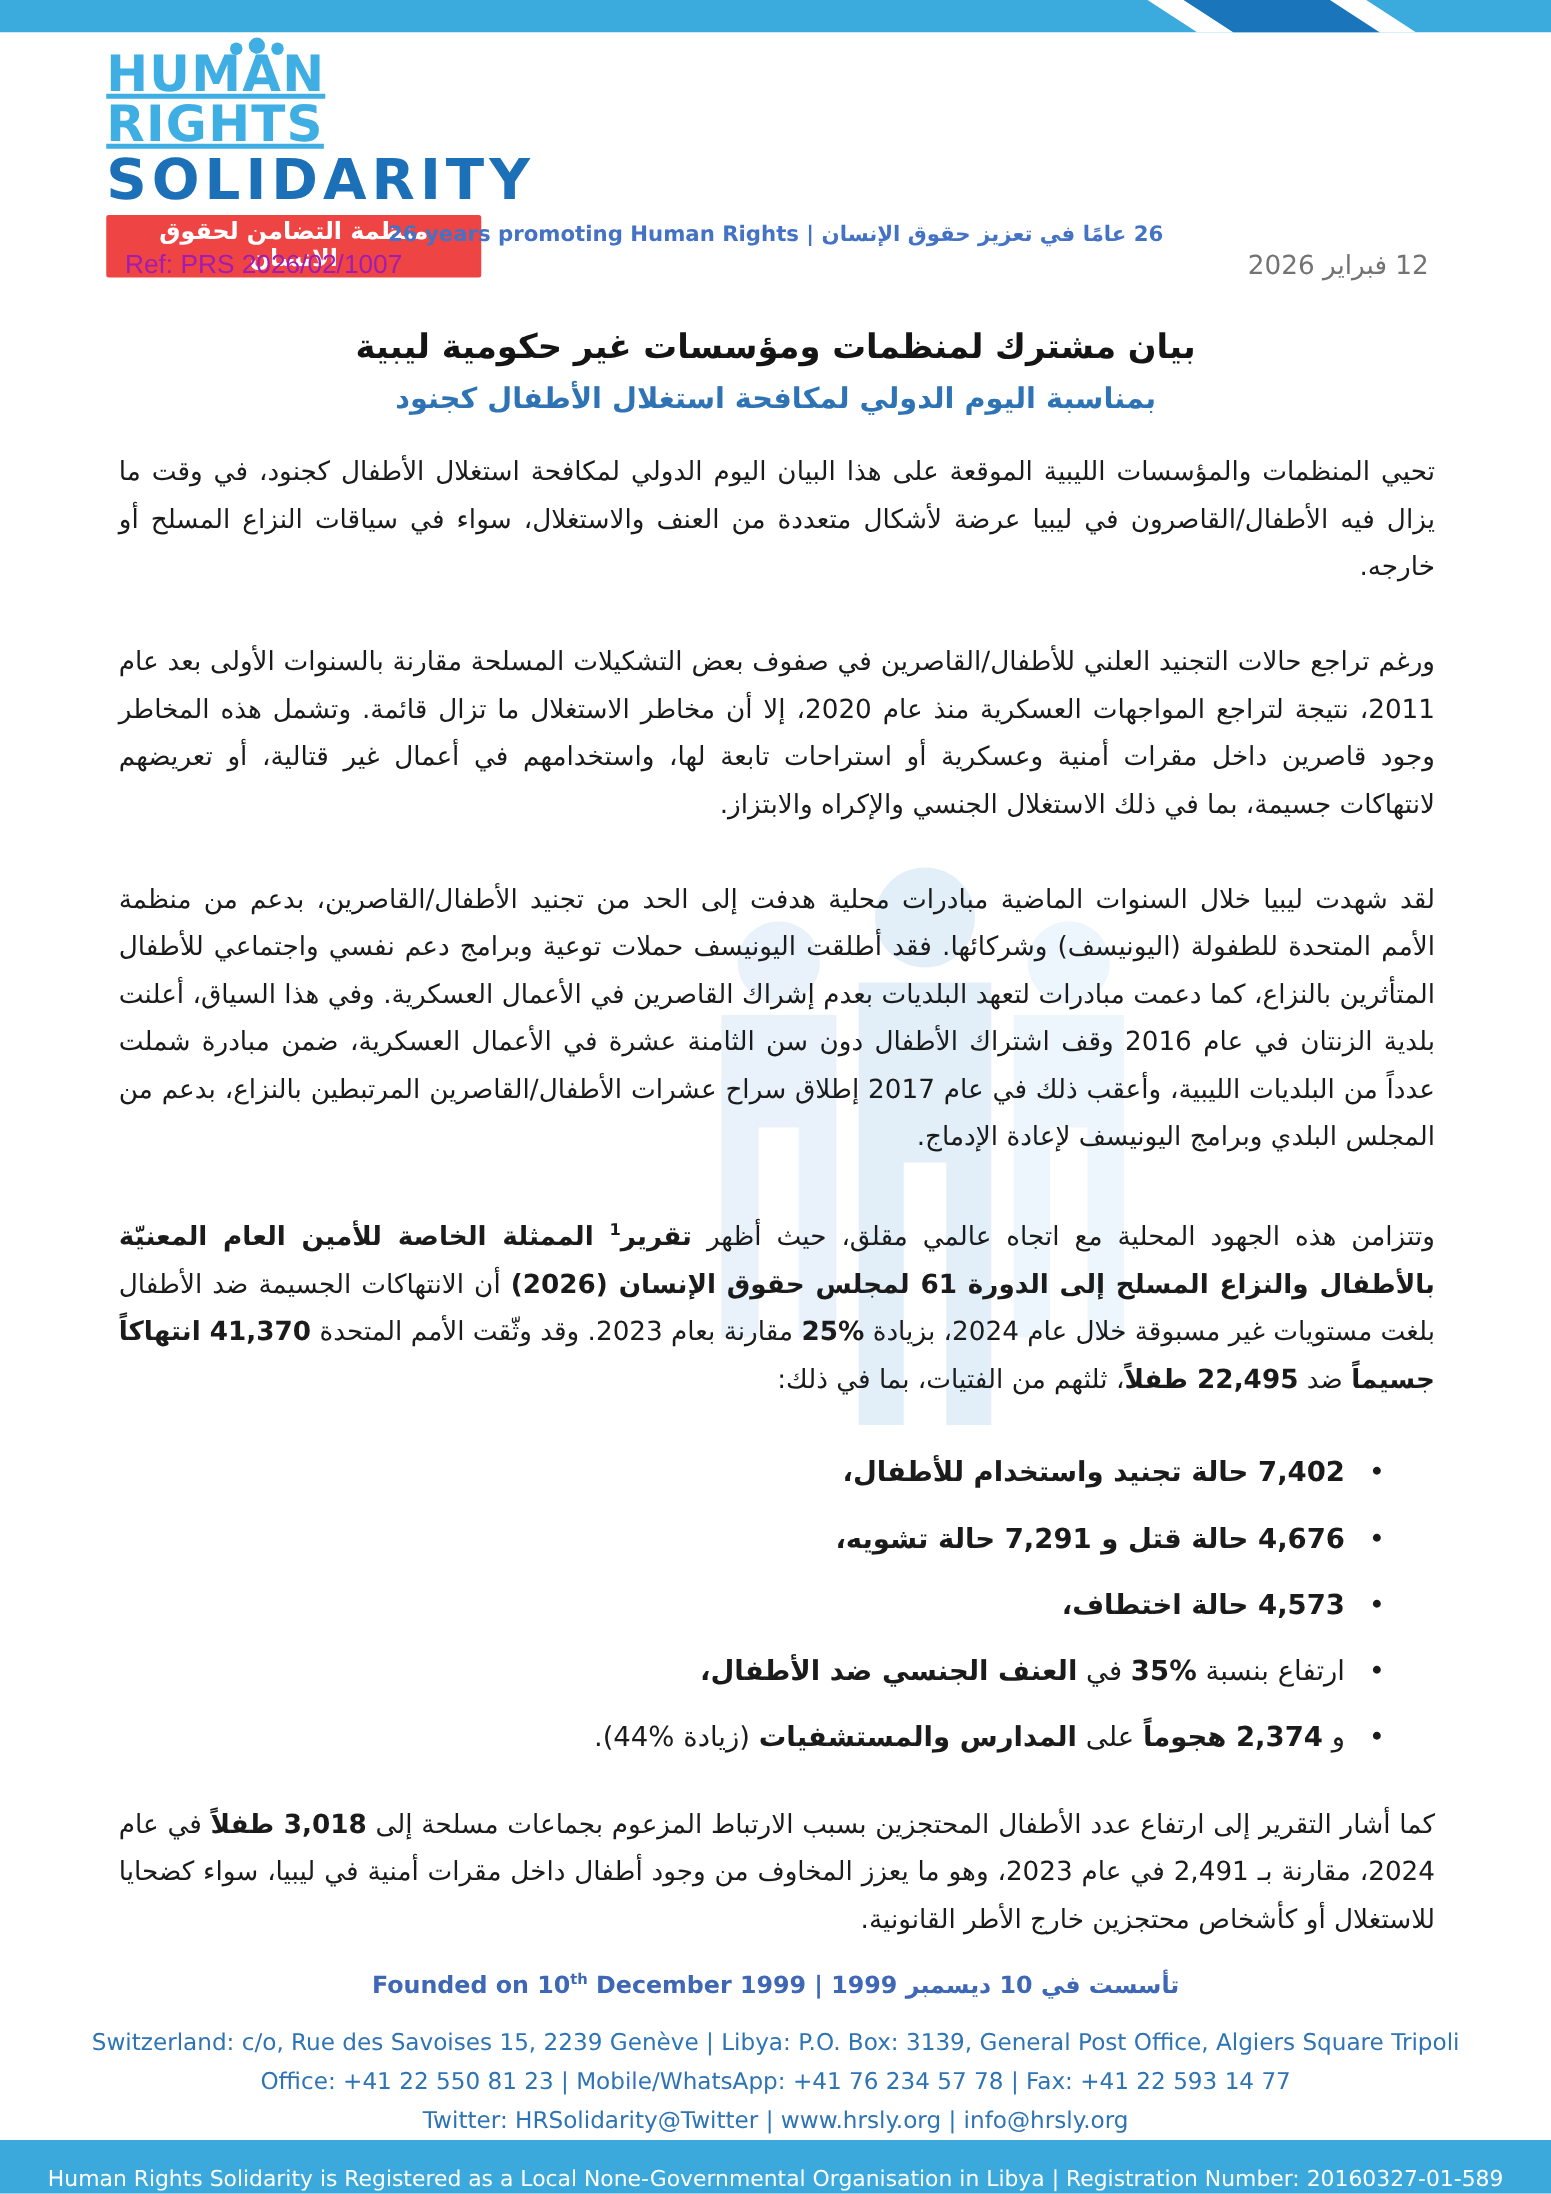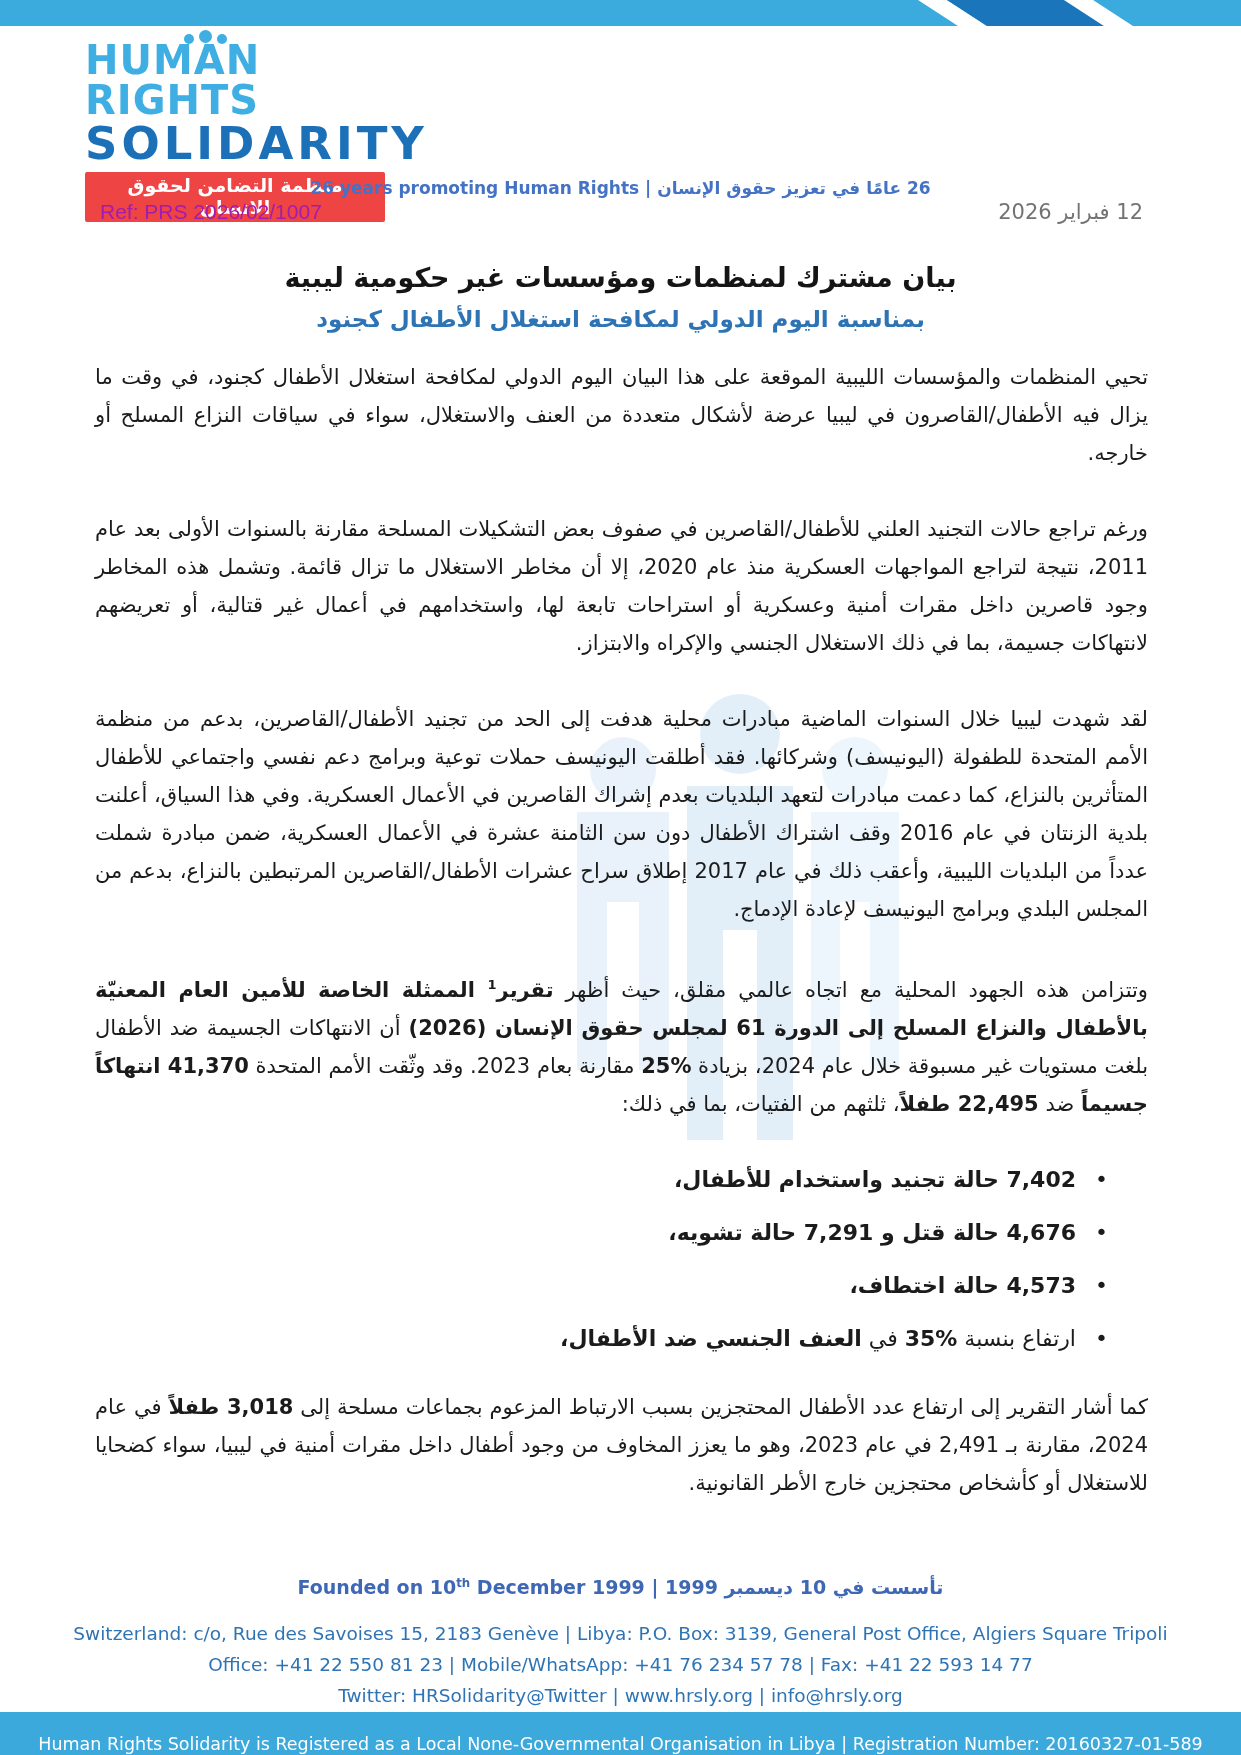--- a/index.html
+++ b/index.html
@@ -3,21 +3,21 @@
 <meta charset="utf-8">
 <style>
   html,body{margin:0;padding:0;background:#ffffff;}
   .page{position:relative;width:1241px;height:1755px;background:#fff;overflow:hidden;
         font-family:"Liberation Sans",sans-serif;}
   
   .topbar{position:absolute;top:0;left:0;width:1241px;height:26px;}
   
   .logo{position:absolute;top:40px;left:85px;width:330px;}
   .logo-line1{font-family:"DejaVu Sans",sans-serif;font-weight:bold;font-size:40px;
-              letter-spacing:1px;color:#3FAEE3;line-height:40px;position:relative;}
+              letter-spacing:1px;color:#3FAEE3;line-height:40px;position:relative;text-decoration:underline;}
   .logo-dots{position:absolute;top:-10px;left:99px;width:60px;height:14px;}
   .logo-dots i{position:absolute;border-radius:50%;background:#3FAEE3;}
   .logo-dots i:nth-child(1){width:10px;height:10px;left:0;top:4px;}
   .logo-dots i:nth-child(2){width:13px;height:13px;left:15px;top:0;}
   .logo-dots i:nth-child(3){width:10px;height:10px;left:33px;top:4px;}
   .logo-line2{font-family:"DejaVu Sans",sans-serif;font-weight:bold;font-size:45px;
               letter-spacing:4px;color:#1B70B8;line-height:48px;}
   .logo-arbox{margin-top:4px;background:#ef4444;color:#fff;text-align:center;
               font-family:"DejaVu Sans",sans-serif;font-weight:bold;font-size:19px;
               padding:2px 8px 4px;width:300px;box-sizing:border-box;border-radius:2px;}
@@ -109,27 +109,28 @@
   <div class="content">
     <p class="para"><span>تحيي المنظمات والمؤسسات الليبية الموقعة على هذا البيان اليوم الدولي لمكافحة استغلال الأطفال كجنود، في وقت ما يزال فيه الأطفال/القاصرون في ليبيا عرضة لأشكال متعددة من العنف والاستغلال، سواء في سياقات النزاع المسلح أو خارجه.</span></p>
     <p class="para"><span>ورغم تراجع حالات التجنيد العلني للأطفال/القاصرين في صفوف بعض التشكيلات المسلحة مقارنة بالسنوات الأولى بعد عام 2011، نتيجة لتراجع المواجهات العسكرية منذ عام 2020، إلا أن مخاطر الاستغلال ما تزال قائمة. وتشمل هذه المخاطر وجود قاصرين داخل مقرات أمنية وعسكرية أو استراحات تابعة لها، واستخدامهم في أعمال غير قتالية، أو تعريضهم لانتهاكات جسيمة، بما في ذلك الاستغلال الجنسي والإكراه والابتزاز.</span></p>
     <p class="para"><span>لقد شهدت ليبيا خلال السنوات الماضية مبادرات محلية هدفت إلى الحد من تجنيد الأطفال/القاصرين، بدعم من منظمة الأمم المتحدة للطفولة (اليونيسف) وشركائها. فقد أطلقت اليونيسف حملات توعية وبرامج دعم نفسي واجتماعي للأطفال المتأثرين بالنزاع، كما دعمت مبادرات لتعهد البلديات بعدم إشراك القاصرين في الأعمال العسكرية. وفي هذا السياق، أعلنت بلدية الزنتان في عام 2016 وقف اشتراك الأطفال دون سن الثامنة عشرة في الأعمال العسكرية، ضمن مبادرة شملت عدداً من البلديات الليبية، وأعقب ذلك في عام 2017 إطلاق سراح عشرات الأطفال/القاصرين المرتبطين بالنزاع، بدعم من المجلس البلدي وبرامج اليونيسف لإعادة الإدماج.</span></p>
     <p class="para"><span>وتتزامن هذه الجهود المحلية مع اتجاه عالمي مقلق، حيث أظهر </span><span class="b">تقرير</span><sup class="b">1</sup><span class="b"> الممثلة الخاصة للأمين العام المعنيّة بالأطفال والنزاع المسلح إلى الدورة 61 لمجلس حقوق الإنسان (2026)</span><span> أن الانتهاكات الجسيمة ضد الأطفال بلغت مستويات غير مسبوقة خلال عام 2024، بزيادة </span><span class="b">%25</span><span> مقارنة بعام 2023. وقد وثّقت الأمم المتحدة  </span><span class="b">41,370 انتهاكاً جسيماً</span><span> ضد </span><span class="b">22,495 طفلاً</span><span>، ثلثهم من الفتيات، بما في ذلك:</span></p>
     <div class="bullets">
         <div class="bullet-item"><span class="b">7,402 حالة تجنيد واستخدام للأطفال،</span></div>
         <div class="bullet-item"><span class="b">4,676 حالة قتل و 7,291 حالة تشويه،</span></div>
         <div class="bullet-item"><span class="b">4,573 حالة اختطاف،</span></div>
         <div class="bullet-item"><span>ارتفاع بنسبة </span><span class="b">%35</span><span> في </span><span class="b">العنف الجنسي ضد الأطفال،</span></div>
+        <div class="bullet-item"><span>و </span><span class="b">2,374 هجوماً</span><span> على </span><span class="b">المدارس والمستشفيات</span><span> (زيادة %44).</span></div>
       </div>
     <p class="para"><span>كما أشار التقرير إلى ارتفاع عدد الأطفال المحتجزين بسبب الارتباط المزعوم بجماعات مسلحة إلى  </span><span class="b">3,018 طفلاً</span><span> في عام 2024، مقارنة بـ 2,491 في عام 2023، وهو ما يعزز المخاوف من وجود أطفال داخل مقرات أمنية في ليبيا، سواء كضحايا للاستغلال أو كأشخاص محتجزين خارج الأطر القانونية.</span></p>
   </div>
 
   <div class="footer">
     <div class="footer-founded"><span class="b">Founded on 10</span><sup class="b">th</sup><span class="b"> December 1999 | </span><span class="b" dir="rtl">تأسست في 10 ديسمبر 1999</span></div>
-    <div class="footer-line">Switzerland: c/o, Rue des Savoises 15, 2183 Genève | Libya: P.O. Box: 3139, General Post Office, Algiers Square Tripoli</div>
+    <div class="footer-line">Switzerland: c/o, Rue des Savoises 15, 2239 Genève | Libya: P.O. Box: 3139, General Post Office, Algiers Square Tripoli</div>
     <div class="footer-line">Office: +41 22 550 81 23 | Mobile/WhatsApp: +41 76 234 57 78 | Fax: +41 22 593 14 77</div>
     <div class="footer-line">Twitter: HRSolidarity@Twitter | www.hrsly.org | info@hrsly.org</div>
   </div>
 
   <div class="bottombar">
     <div class="bottombar-text">Human Rights Solidarity is Registered as a Local None-Governmental Organisation in Libya | Registration Number: 20160327-01-589</div>
   </div>
 
 </div>
 

